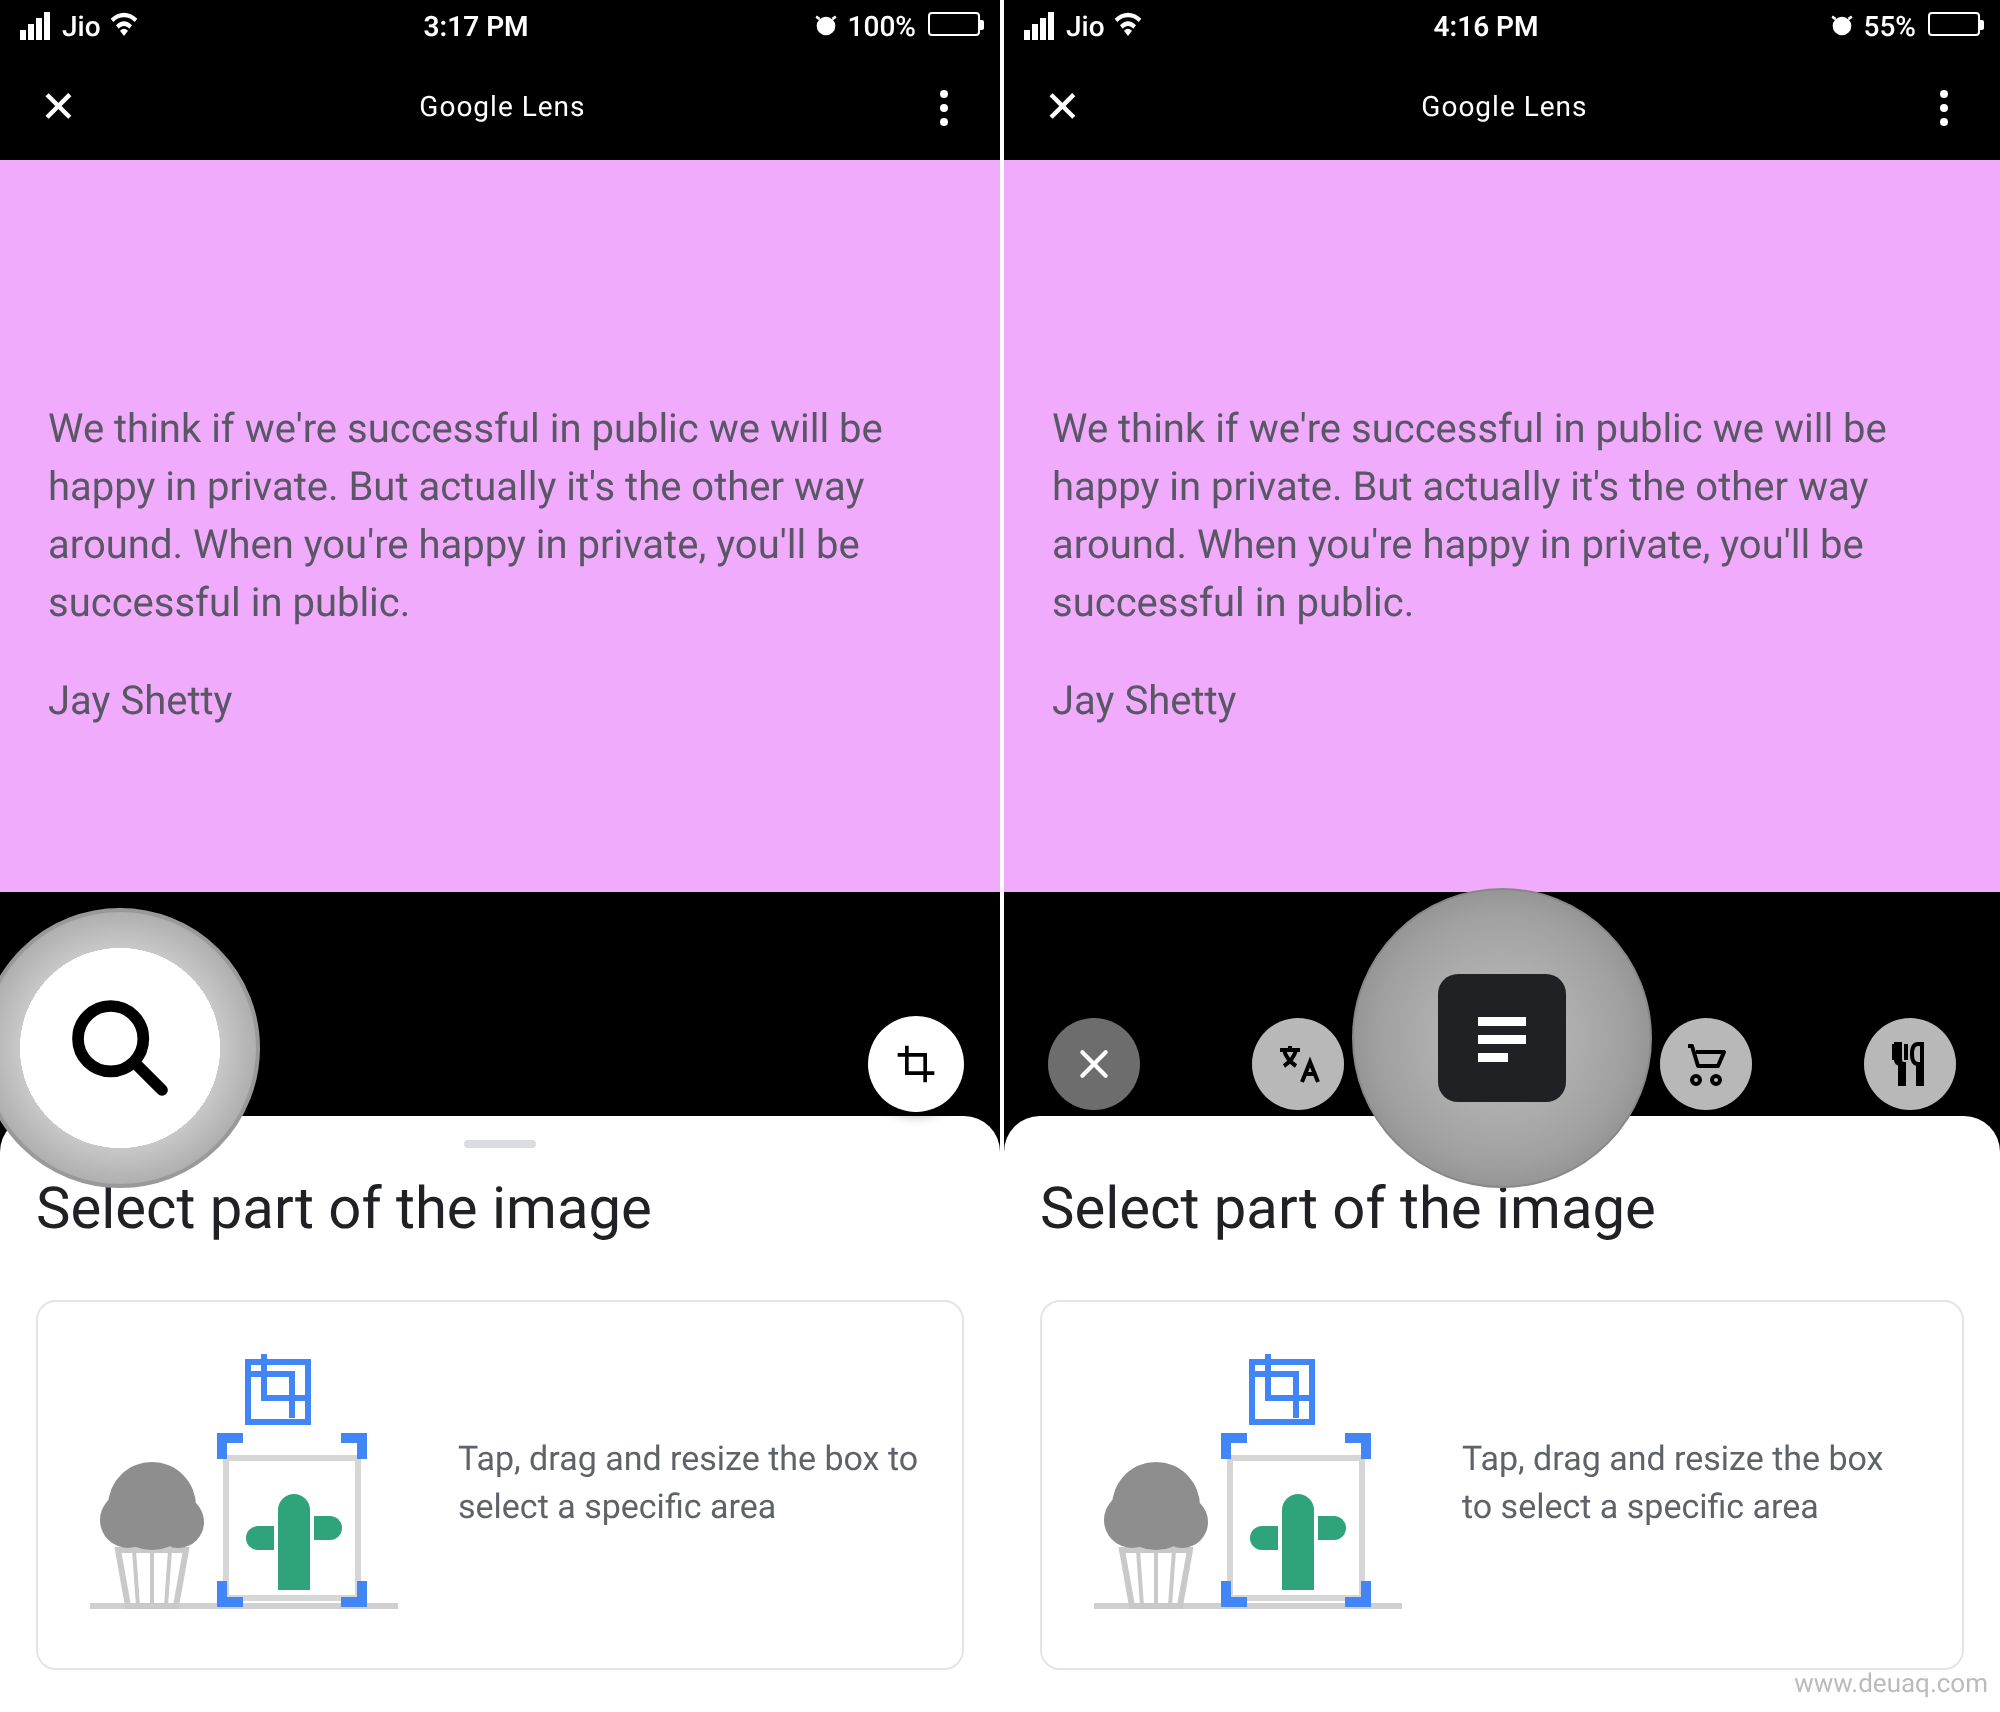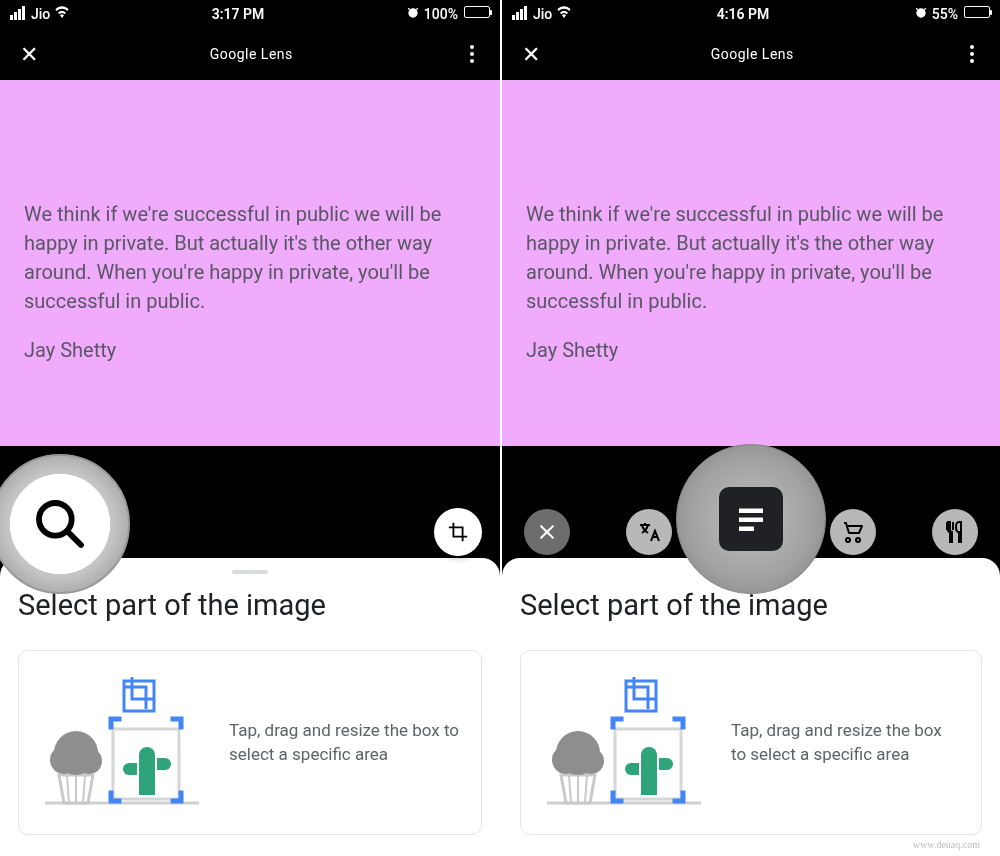--- a/index.html
+++ b/index.html
@@ -174,26 +174,25 @@
     z-index: 10;
     border: 1px solid #888;
   }
   .magnify-text-inner {
     width: 64px; height:64px; background:#202124; border-radius:10px;
     display:flex; align-items:center; justify-content:center;
   }
 
   .watermark {
     position: absolute;
-    right: 20px;
+    right: 6px;
     bottom: 6px;
-    font-size: 10px;
+    font-size: 13px;
     color: #bbb;
     z-index: 50;
-    font-family: Liberation Serif, serif;
   }
 </style>
 </head>
 <body>
 
 <div class="phone">
 
   <div class="status-bar">
     <div class="status-left">
       <span class="signal-bars">

